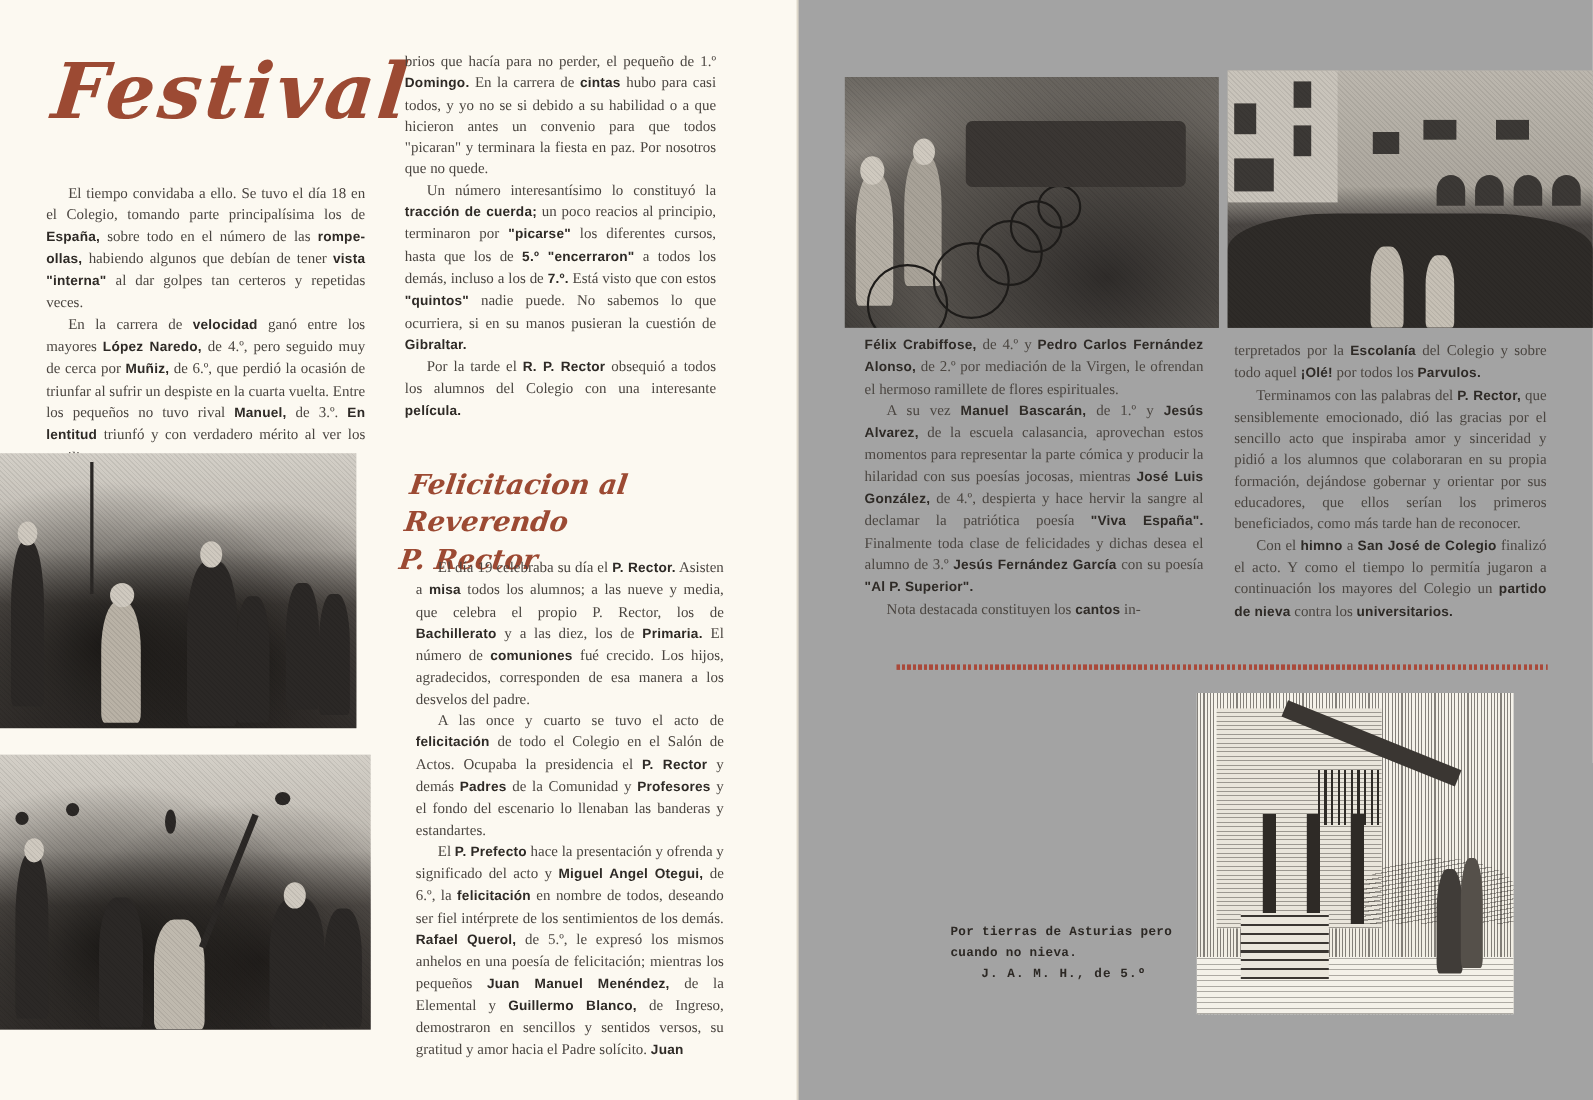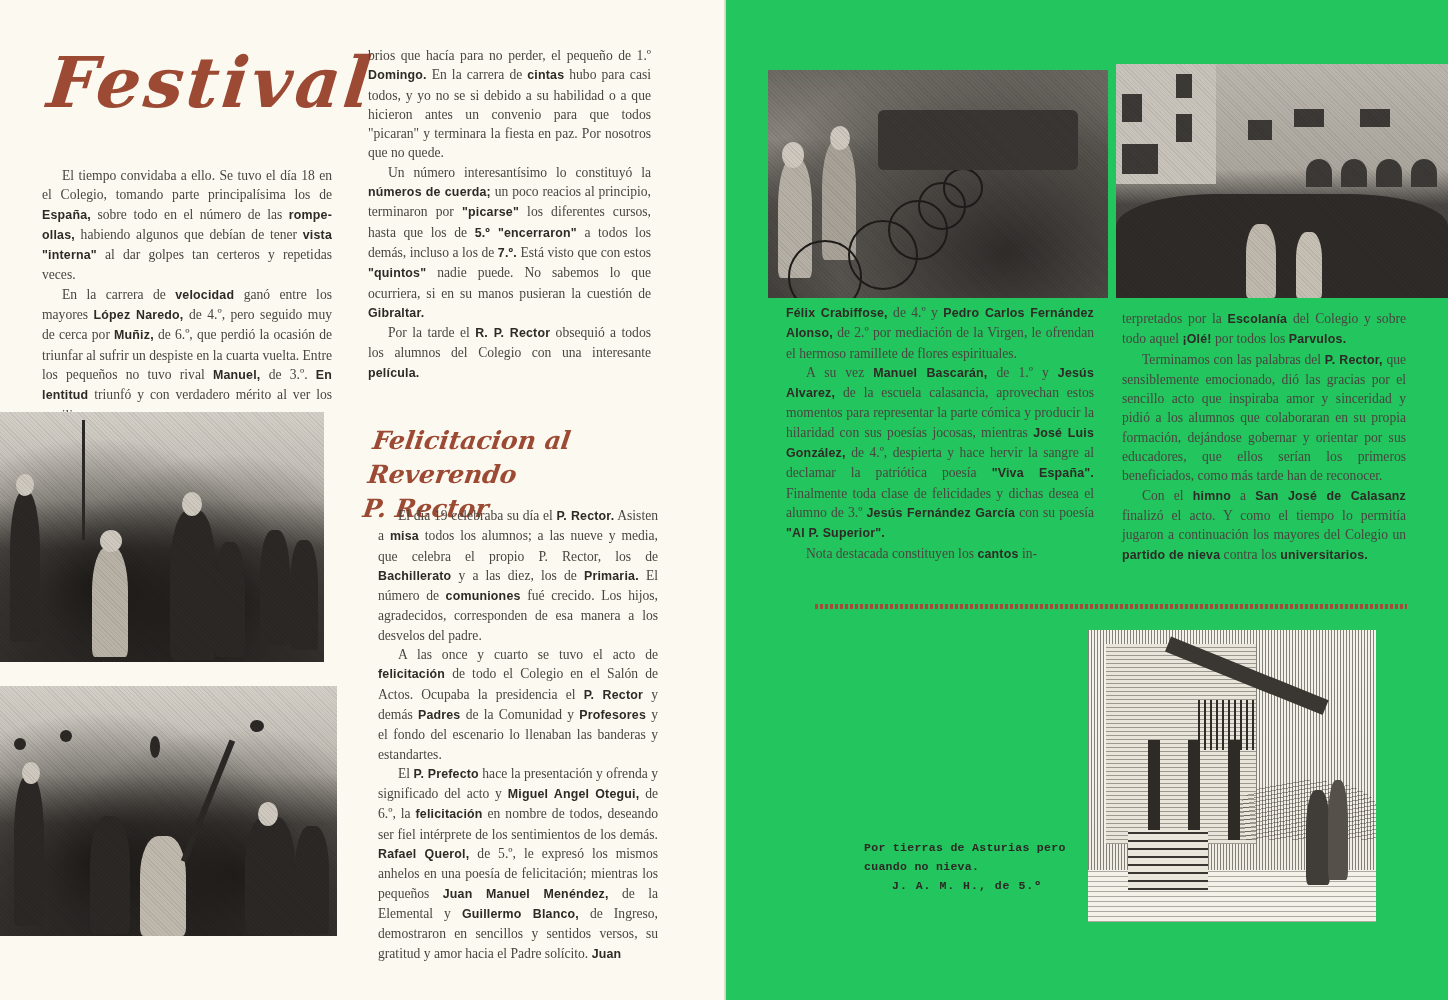--- a/index.html
+++ b/index.html
@@ -4,21 +4,21 @@
 <style>
   html, body { margin: 0; padding: 0; }
   body {
     width: 1448px; height: 1000px; overflow: hidden; position: relative;
     background: #fbf8f0;
     font-family: "Liberation Serif", "DejaVu Serif", serif;
     color: #3a3530;
   }
   .page { position: absolute; top: 0; height: 1000px; }
   .page-left { left: 0; width: 726px; background: #fcf9f1; }
-  .page-right { left: 726px; width: 722px; background: #22c55e; }
+  .page-right { left: 726px; width: 722px; background: #a3a3a3; }
   .fold { position: absolute; left: 724px; top: 0; width: 3px; height: 1000px;
           background: linear-gradient(to right, #e7e2d6, #d8d2c4, #efeadf); }
 
   .title-festival {
     position: absolute; left: 48px; top: 48px;
     font-family: "DejaVu Serif", serif; font-style: italic; font-weight: bold;
     font-size: 70px; color: #9c4a33; letter-spacing: 3px; line-height: 1;
     transform: skewX(-6deg);
   }
   .title-felic {
@@ -136,21 +136,21 @@
     <div class="fig" style="left:295px; top:140px; width:34px; height:108px;"></div>
     <div style="position:absolute; left:205px; top:50px; width:6px; height:130px; background:#2b2826; transform:rotate(22deg);"></div>
     <div class="head" style="left:14px; top:52px; width:12px; height:12px; background:#2b2826;"></div>
     <div class="head" style="left:60px; top:44px; width:12px; height:12px; background:#2b2826;"></div>
     <div class="head" style="left:150px; top:50px; width:10px; height:22px; background:#2b2826;"></div>
     <div class="head" style="left:250px; top:34px; width:14px; height:12px; background:#2b2826;"></div>
   </div>
 
   <div class="col" id="col2a" style="left:368px; top:46px; width:283px;">
       <p class="noindent">brios que hacía para no perder, el pequeño de 1.º <b>Domingo.</b> En la carrera de <b>cintas</b> hubo para casi todos, y yo no se si debido a su habilidad o a que hicieron antes un convenio para que todos "picaran" y terminara la fiesta en paz. Por nosotros que no quede.</p>
-      <p>Un número interesantísimo lo constituyó la <b>números de cuerda;</b> un poco reacios al principio, terminaron por <b>"picarse"</b> los diferentes cursos, hasta que los de <b>5.º "encerraron"</b> a todos los demás, incluso a los de <b>7.º.</b> Está visto que con estos <b>"quintos"</b> nadie puede. No sabemos lo que ocurriera, si en su manos pusieran la cuestión de <b>Gibraltar.</b></p>
+      <p>Un número interesantísimo lo constituyó la <b>tracción de cuerda;</b> un poco reacios al principio, terminaron por <b>"picarse"</b> los diferentes cursos, hasta que los de <b>5.º "encerraron"</b> a todos los demás, incluso a los de <b>7.º.</b> Está visto que con estos <b>"quintos"</b> nadie puede. No sabemos lo que ocurriera, si en su manos pusieran la cuestión de <b>Gibraltar.</b></p>
       <p>Por la tarde el <b>R. P. Rector</b> obsequió a todos los alumnos del Colegio con una interesante <b>película.</b></p>
     </div>
 
   <div class="title-felic">
       <div>Felicitacion al Reverendo</div>
       <div>P. Rector</div>
     </div>
 
   <div class="col" id="col2b" style="left:378px; top:506px; width:280px;">
       <p>El día 19 celebraba su día el <b>P. Rector.</b> Asisten a <b>misa</b> todos los alumnos; a las nueve y media, que celebra el propio P. Rector, los de <b>Bachillerato</b> y a las diez, los de <b>Primaria.</b> El número de <b>comuniones</b> fué crecido. Los hijos, agradecidos, corresponden de esa manera a los desvelos del padre.</p>
@@ -195,21 +195,21 @@
 
   <div class="col" id="col3" style="left:60px; top:303px; width:308px;">
       <p class="noindent"><b>Félix Crabiffose,</b> de 4.º y <b>Pedro Carlos Fernández Alonso,</b> de 2.º por mediación de la Virgen, le ofrendan el hermoso ramillete de flores espirituales.</p>
       <p>A su vez <b>Manuel Bascarán,</b> de 1.º y <b>Jesús Alvarez,</b> de la escuela calasancia, aprovechan estos momentos para representar la parte cómica y producir la hilaridad con sus poesías jocosas, mientras <b>José Luis González,</b> de 4.º, despierta y hace hervir la sangre al declamar la patriótica poesía <b>"Viva España".</b> Finalmente toda clase de felicidades y dichas desea el alumno de 3.º <b>Jesús Fernández García</b> con su poesía <b>"Al P. Superior".</b></p>
       <p>Nota destacada constituyen los <b>cantos</b> in-</p>
     </div>
 
   <div class="col" id="col4" style="left:396px; top:309px; width:284px;">
       <p class="noindent">terpretados por la <b>Escolanía</b> del Colegio y sobre todo aquel <b>¡Olé!</b> por todos los <b>Parvulos.</b></p>
       <p>Terminamos con las palabras del <b>P. Rector,</b> que sensiblemente emocionado, dió las gracias por el sencillo acto que inspiraba amor y sinceridad y pidió a los alumnos que colaboraran en su propia formación, dejándose gobernar y orientar por sus educadores, que ellos serían los primeros beneficiados, como más tarde han de reconocer.</p>
-      <p>Con el <b>himno</b> a <b>San José de Calasanz</b> finalizó el acto. Y como el tiempo lo permitía jugaron a continuación los mayores del Colegio un <b>partido de nieva</b> contra los <b>universitarios.</b></p>
+      <p>Con el <b>himno</b> a <b>San José de Colegio</b> finalizó el acto. Y como el tiempo lo permitía jugaron a continuación los mayores del Colegio un <b>partido de nieva</b> contra los <b>universitarios.</b></p>
     </div>
 
   <div class="dotted-rule" style="left:89px;"></div>
 
 
   <div class="engraving" style="left:362px;">
     <div class="house"></div>
     <div class="roof"></div>
     <div class="balcony"></div>
     <div class="pillar" style="left:60px;"></div>

